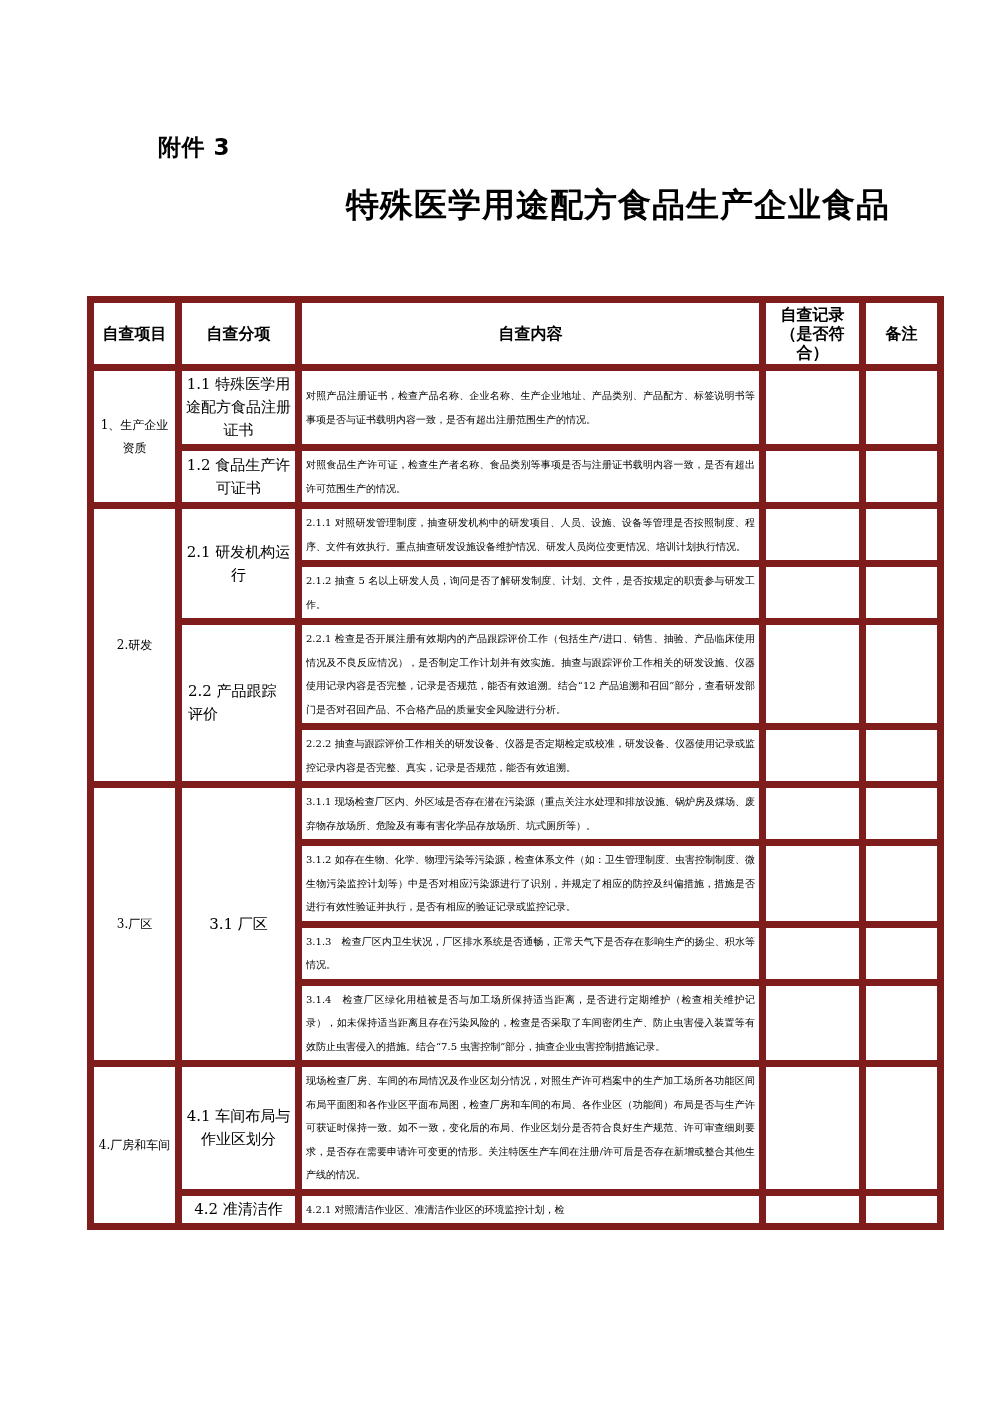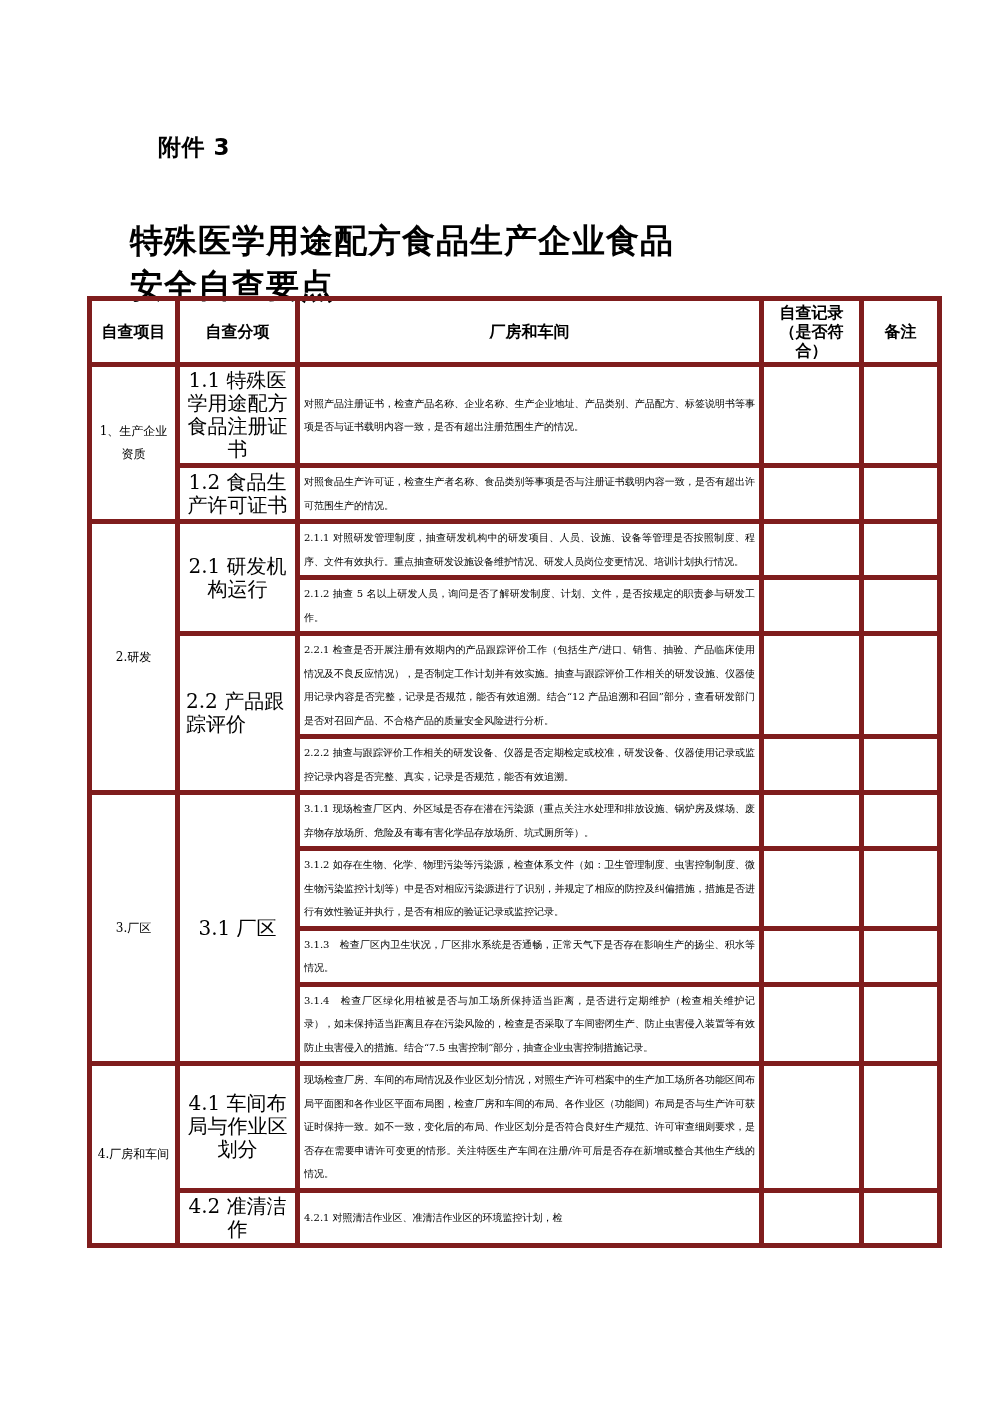--- a/index.html
+++ b/index.html
@@ -31,43 +31,42 @@
     font-weight: 700;
     letter-spacing: 0.5px;
     color: #000;
     white-space: nowrap;
   }
   .doc-title {
     position: absolute;
     left: 120px;
     top: 182px;
     width: 760px;
-    text-align: left;
+    text-align: right;
     font-family: "DejaVu Serif", "Liberation Serif", serif;
     font-weight: 700;
     font-size: 33px;
     line-height: 45px;
     letter-spacing: 1px;
-    margin-top: 36px;
   }
   .doc-title .line2 { display: block; }
 
   .table-wrap {
     position: absolute;
     left: 77px;
     top: 296px;
     width: 850px;
   }
   table.checklist {
     border-collapse: collapse;
     width: 850px;
     table-layout: fixed;
   }
   table.checklist td, table.checklist th {
-    border: 5px solid #7f1d1d;
+    border: 7px solid #7f1d1d;
     vertical-align: middle;
     padding: 2px 4px;
     font-family: "DejaVu Serif", "Liberation Serif", serif;
   }
   th.hdr {
     text-align: center;
     font-family: "DejaVu Sans", "Liberation Sans", sans-serif;
     font-weight: 700;
     font-size: 16px;
     line-height: 19px;
@@ -75,21 +74,21 @@
     padding: 3px 2px;
   }
   td.cat {
     text-align: center;
     font-size: 12px;
     line-height: 23px;
     font-family: "DejaVu Serif", "Liberation Serif", serif;
   }
   td.sub {
     text-align: center;
-    font-size: 20px;
+    font-size: 15px;
     line-height: 23px;
   }
   td.sub.lefty {
     text-align: left;
     padding-left: 6px;
   }
   td.content {
     text-align: justify;
     text-align-last: left;
     font-size: 10px;
@@ -110,37 +109,36 @@
 </style>
 </head>
 <body>
 
 <div class="page">
 
   <div class="attach-label">附件 3</div>
 
   <div class="doc-title">
     <span>特殊医学用途配方食品生产企业食品</span>
-    <span class="line2">安全自查要点</span>
   </div>
 
   <div class="table-wrap">
     <table class="checklist">
       <colgroup>
         <col class="c1">
           <col class="c2">
           <col class="c3">
           <col class="c4">
           <col class="c5">
       </colgroup>
       <thead>
         <tr>
           <th class="hdr">自查项目</th>
           <th class="hdr">自查分项</th>
-          <th class="hdr">厂房和车间</th>
+          <th class="hdr">自查内容</th>
           <th class="hdr">
             <div>自查记录</div>
             <div>（是否符合）</div>
           </th>
           <th class="hdr">备注</th>
         </tr>
       </thead>
       <tbody>
 
         <tr>

